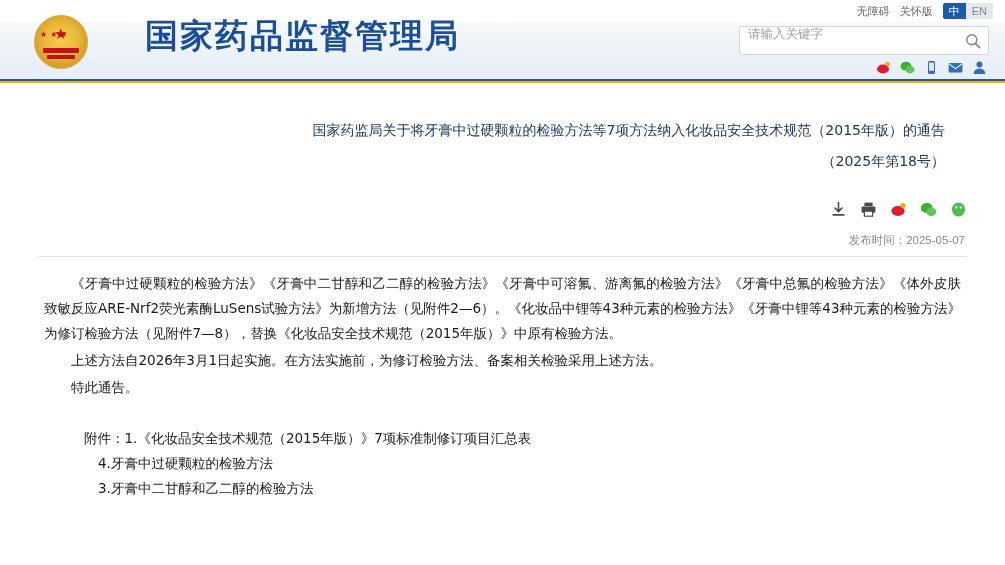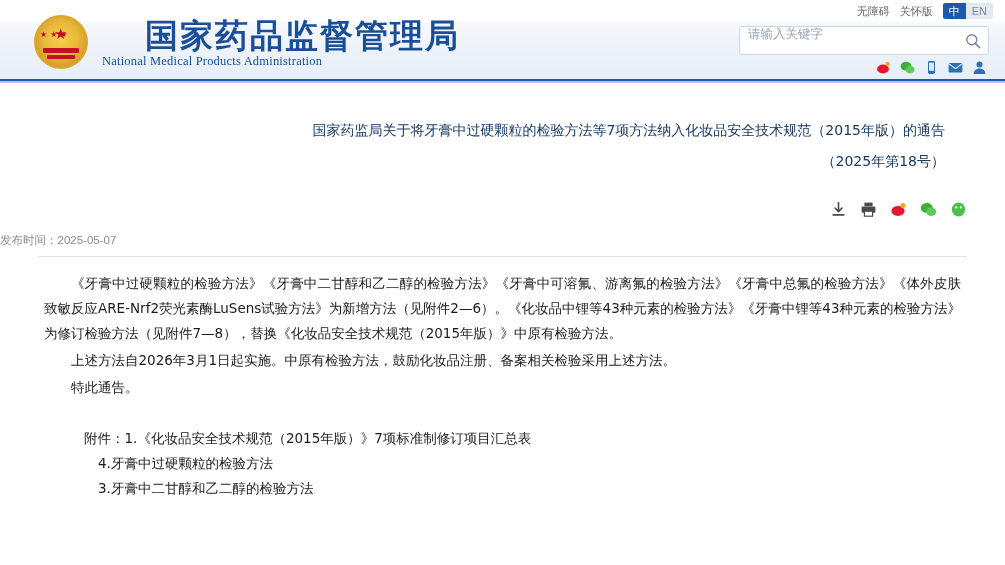--- a/index.html
+++ b/index.html
@@ -6,21 +6,21 @@
   html, body {
     margin: 0; padding: 0;
     width: 1005px; height: 565px;
     font-family: "Liberation Sans", sans-serif;
     background: #ffffff;
     overflow: hidden;
   }
   #page {
     position: relative;
     width: 1005px; height: 551px;
-    background: #c4b5fd;
+    background: #eab308;
   }
 
   
   .topbar {
     position: absolute; top: 0; left: 0; width: 1005px; height: 22px;
     background: #ffffff;
   }
   .topbar-inner {
     position: absolute; right: 12px; top: 3px;
     display: flex; align-items: center; gap: 10px;
@@ -121,20 +121,21 @@
     margin: 24px 38px 0 38px;
     height: 22px;
   }
   .toolbar-icons {
     position: absolute; right: 0; top: 0;
     display: flex; align-items: center; gap: 13px;
   }
   .ticon { width: 17px; height: 17px; cursor: pointer; display: inline-block; }
   .pubdate {
     margin: 10px 40px 0 0;
+    text-align: right;
     font-size: 11.5px; color: #8a8a8a;
   }
   .rule {
     margin: 8px 38px 0 38px;
     border-top: 1px solid #e3e3e3;
   }
   .body-text {
     margin: 14px 44px 0 44px;
     font-family: "DejaVu Sans", sans-serif;
     font-size: 13.5px; color: #1b1b1b; line-height: 25px;
@@ -169,21 +170,20 @@
 
     <div class="emblem">
       <div class="ring"></div>
       <div class="stars-small">★★★</div>
       <div class="star">★</div>
       <div class="bar"></div>
       <div class="bar2"></div>
     </div>
 
     <div class="site-title">国家药品监督管理局</div>
-    <div class="site-sub">National Medical Products Administration</div>
 
     <div class="search-wrap">
       <input class="search-input" type="text" placeholder="请输入关键字" style="">
       <button class="search-btn">
         <svg width="16" height="16" viewBox="0 0 16 16" aria-hidden="true">
           <circle cx="6.8" cy="6.8" r="5" fill="none" stroke="#7a8797" stroke-width="1.4"></circle>
           <line x1="10.4" y1="10.4" x2="14.6" y2="14.6" stroke="#7a8797" stroke-width="1.6" stroke-linecap="round"></line>
         </svg>
       </button>
     </div>
@@ -267,21 +267,21 @@
     </div>
 
     <div class="pubdate">
       <span>发布时间：</span><span>2025-05-07</span>
     </div>
 
     <div class="rule"></div>
 
     <div class="body-text">
       <p>《牙膏中过硬颗粒的检验方法》《牙膏中二甘醇和乙二醇的检验方法》《牙膏中可溶氟、游离氟的检验方法》《牙膏中总氟的检验方法》《体外皮肤致敏反应ARE-Nrf2荧光素酶LuSens试验方法》为新增方法（见附件2—6）。《化妆品中锂等43种元素的检验方法》《牙膏中锂等43种元素的检验方法》为修订检验方法（见附件7—8），替换《化妆品安全技术规范（2015年版）》中原有检验方法。</p>
-      <p>上述方法自2026年3月1日起实施。中原有检验方法，鼓励化妆品注册、备案相关检验采用上述方法。</p>
+      <p>上述方法自2026年3月1日起实施。在方法实施前，为修订检验方法、备案相关检验采用上述方法。</p>
       <p>特此通告。</p>
     </div>
 
     <div class="attach">
       <div class="lead">附件：1.《化妆品安全技术规范（2015年版）》7项标准制修订项目汇总表</div>
       <div class="item">4.牙膏中过硬颗粒的检验方法</div>
       <div class="item">3.牙膏中二甘醇和乙二醇的检验方法</div>
 
     </div>
 

